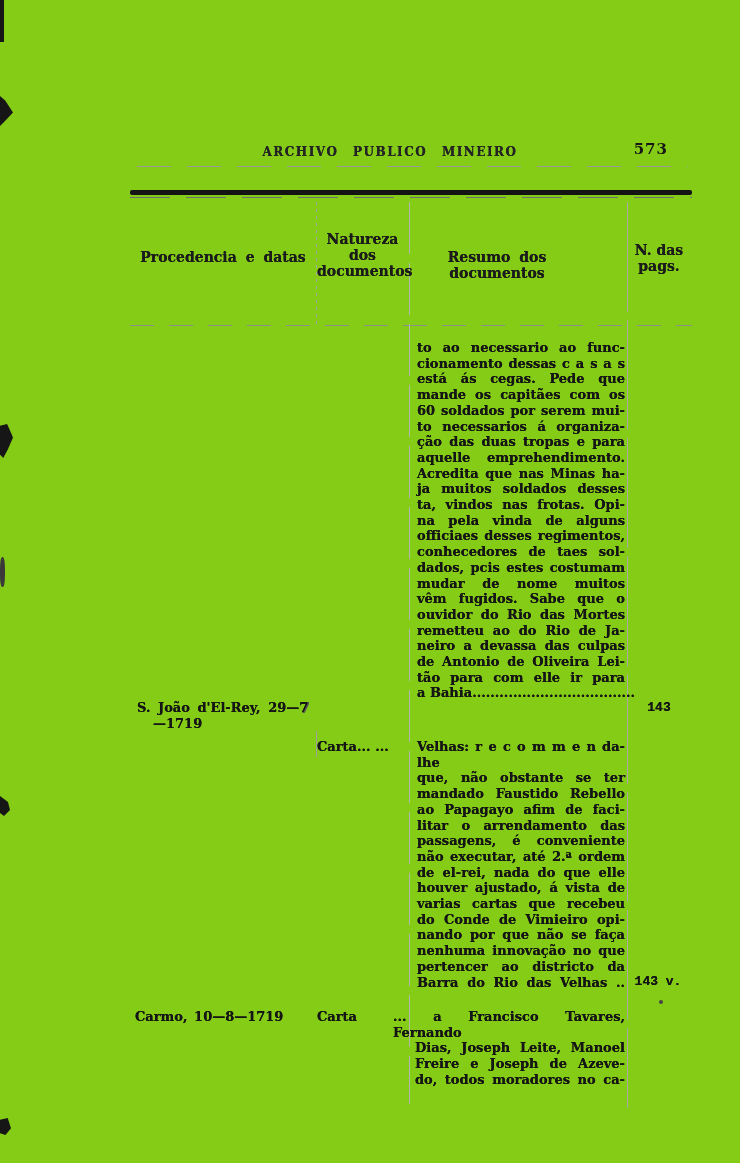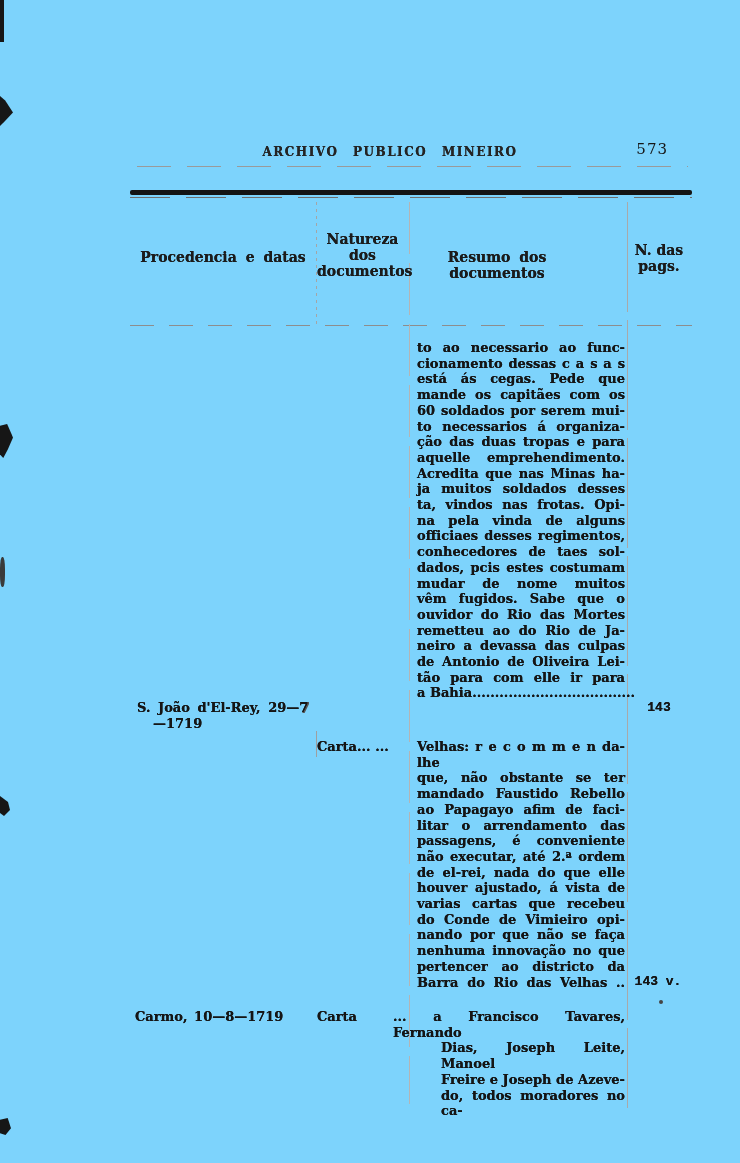--- a/index.html
+++ b/index.html
@@ -1,30 +1,30 @@
 <!DOCTYPE html>
 <html><head>
 <meta charset="utf-8">
 <style>
   html,body { margin:0; padding:0; background:#fcfcfb; }
   .sheet {
     position:relative; width:740px; height:1163px;
-    background:#7dd3fc; overflow:hidden;
+    background:#84cc16; overflow:hidden;
     font-family:"DejaVu Serif", serif; color:#161616;
   }
   
   .title {
     position:absolute; left:215px; top:145px; width:350px;
     text-align:center; font-size:12px; font-weight:bold;
     letter-spacing:1.5px; word-spacing:9px; color:#242424;
     text-shadow:0 0 0.4px #242424;
   }
   .pagenum573 {
     position:absolute; left:622px; top:140px; width:46px;
-    text-align:right; font-size:15px; font-weight:normal; letter-spacing:1px;
+    text-align:right; font-size:15px; font-weight:bold; letter-spacing:1px;
   }
   
   .rule { position:absolute; }
   .rule-thin  { left:137px; top:166px; width:551px; height:1px;
     background:repeating-linear-gradient(90deg,#9a9a9a 0 34px, rgba(0,0,0,0) 34px 50px); }
   .rule-thick { left:130px; top:190px; width:562px; height:5px; background:#141414; border-radius:2px; }
   .rule-echo  { left:130px; top:197px; width:562px; height:1px;
     background:repeating-linear-gradient(90deg,#6f6f6f 0 40px, rgba(0,0,0,0) 40px 56px); }
   .rule-hdrbot{ left:130px; top:325px; width:562px; height:1px;
     background:repeating-linear-gradient(90deg,#8d8d8d 0 24px, rgba(0,0,0,0) 24px 39px); }
@@ -52,21 +52,21 @@
   .bodytext {
     position:absolute; font-size:13px; font-weight:bold;
     line-height:15.7px; color:#151515; text-shadow:0 0 0.4px #151515;
   }
   .resumo .tline { text-align:justify; text-align-last:justify; }
   .b1 { left:417px; top:340px;  width:208px; }
   .b2 { left:403px; top:739px;  width:222px; }
   .b2 .tline { margin-left:14px; }
   .b2 .tline.first { margin-left:0; }
   .b3 { left:393px; top:1009px; width:232px; }
-  .b3 .tline { margin-left:48px; }
+  .b3 .tline { margin-left:22px; }
   .b3 .tline.first { margin-left:0; }
   .proc { text-align:left; }
   .e2 { left:137px; top:700px; width:190px; word-spacing:3px; }
   .e2 .tline:not(.first) { margin-left:16px; }
   .e3 { left:135px; top:1009px; width:200px; word-spacing:2px; }
   .nat { position:absolute; font-size:13px; font-weight:bold; color:#151515; text-shadow:0 0 0.4px #151515; }
   .n2 { left:317px; top:739px; }
   .n3 { left:317px; top:1009px; }
   .pageref {
     position:absolute; width:64px; text-align:center;

